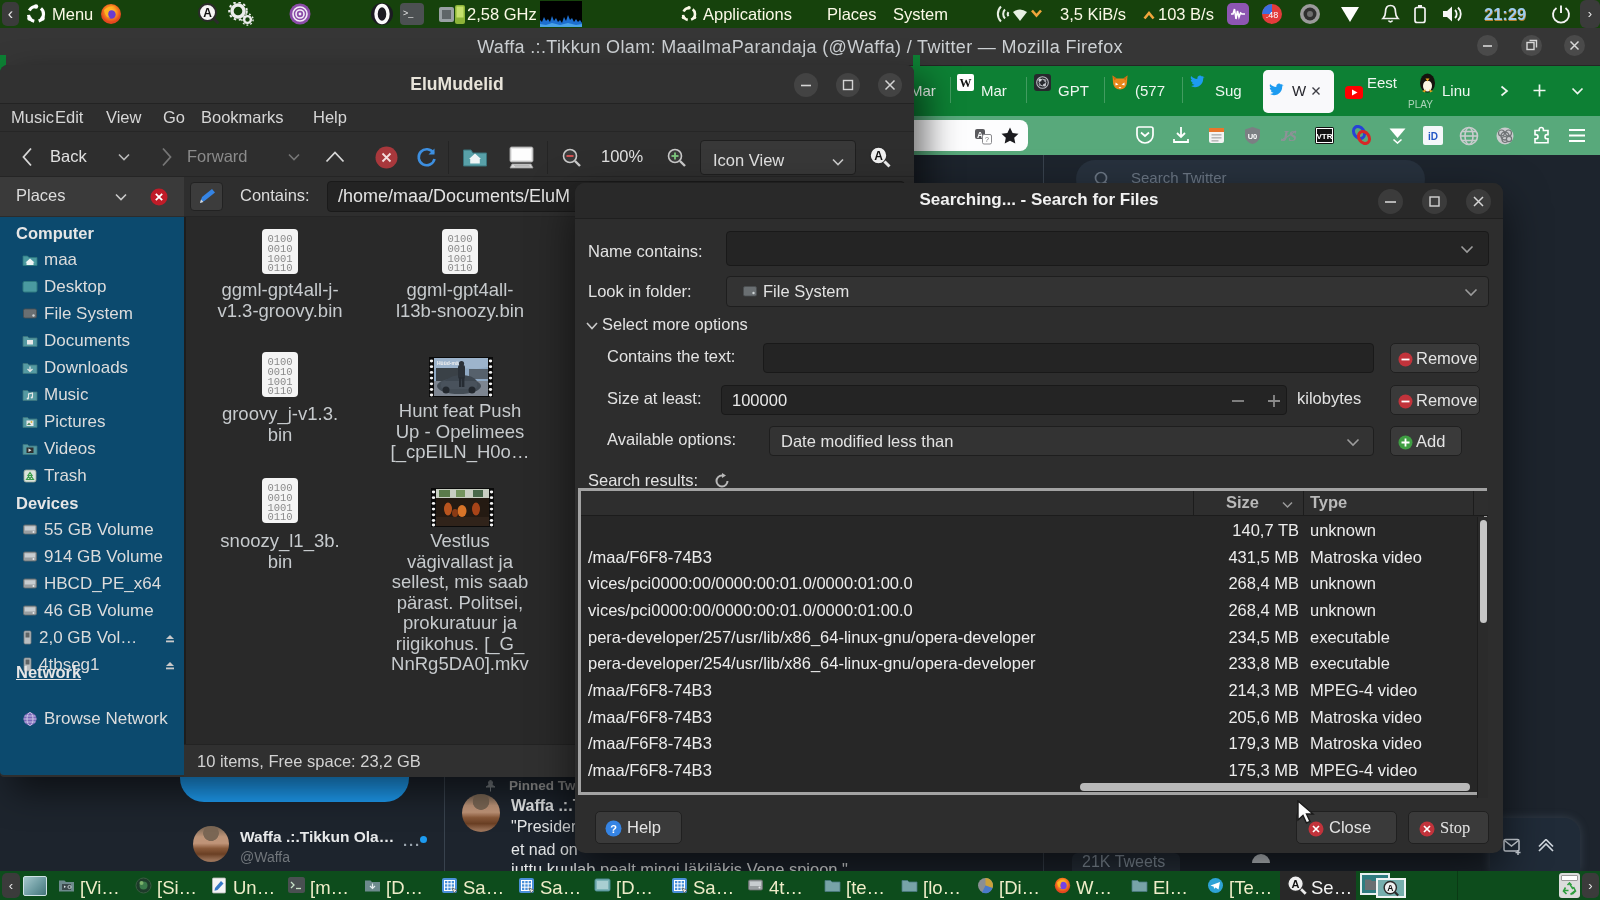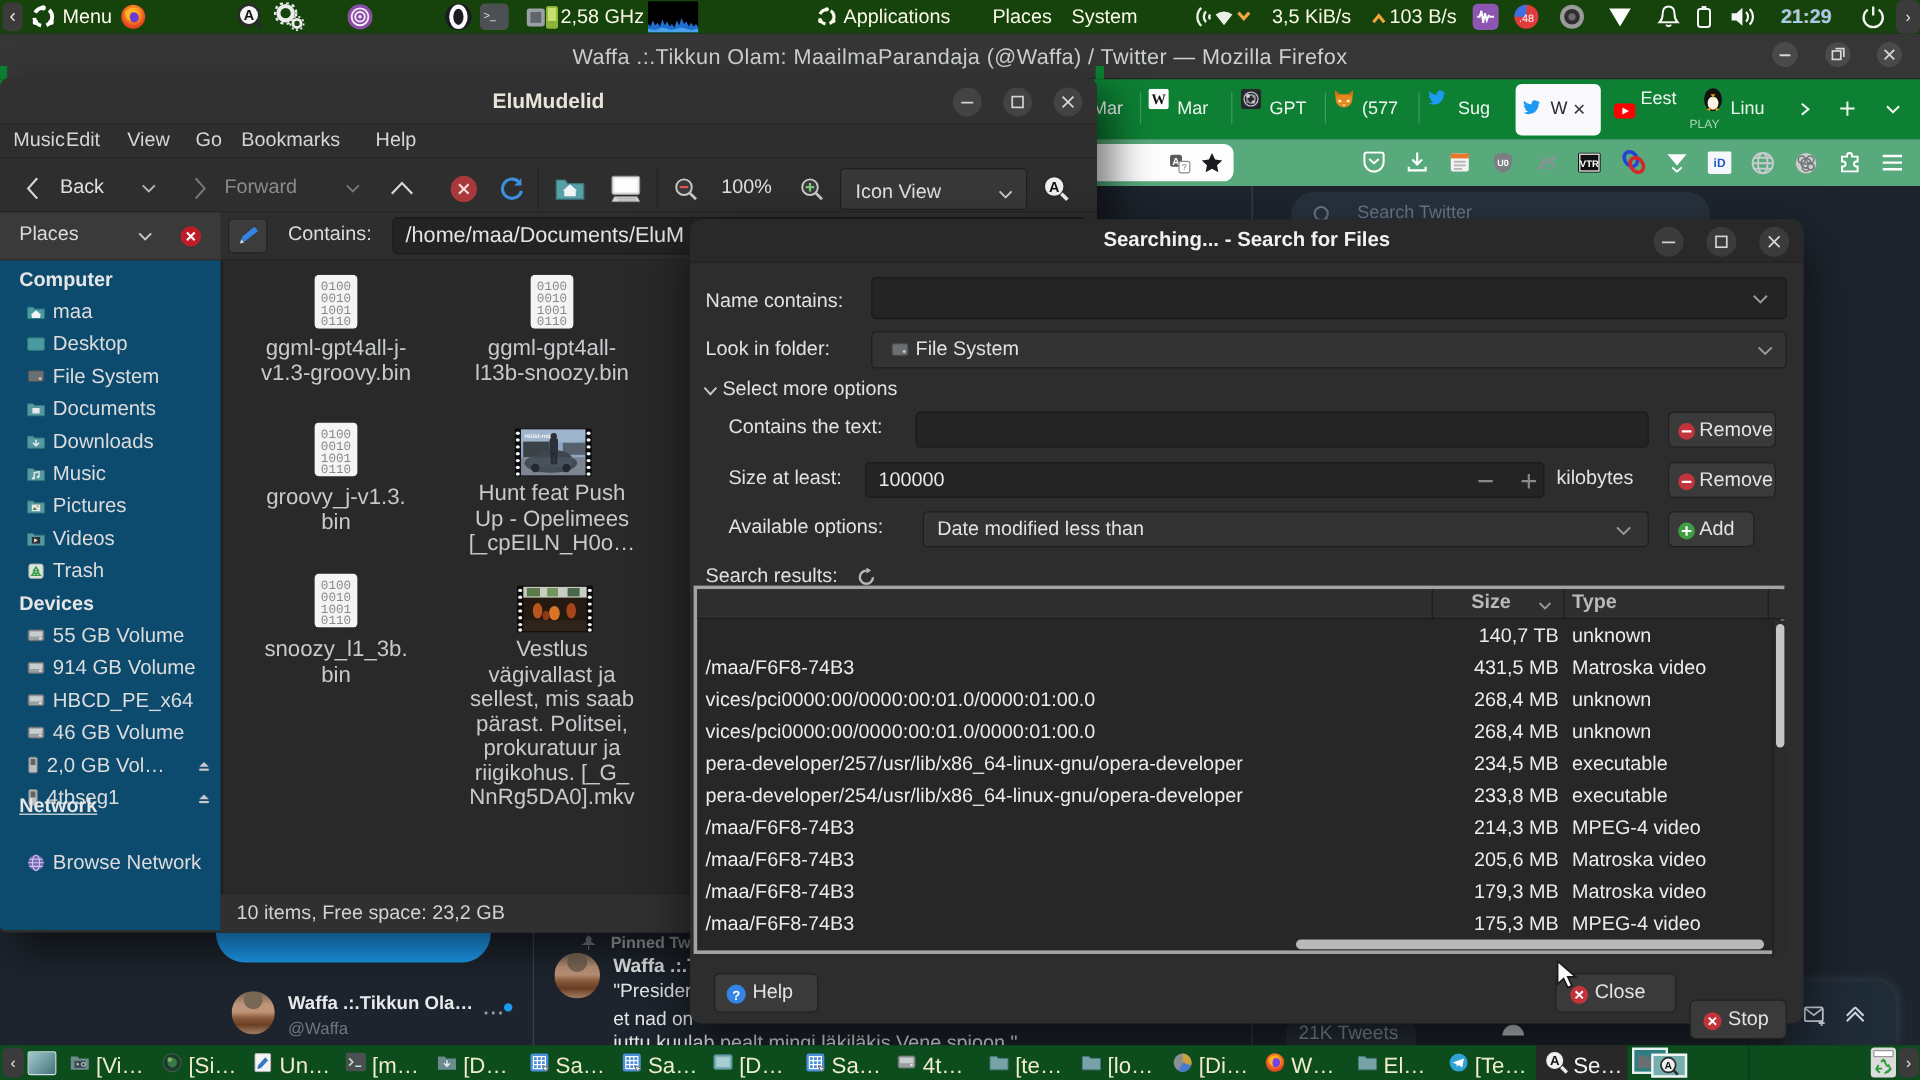--- a/index.html
+++ b/index.html
@@ -705,21 +705,21 @@
       </svg>
       <span class="lbl" style="left:31px;top:6px;">Help</span>
     </div>
     <div class="gbtn" style="left:721px;top:628px;width:101px;height:33px;">
       <svg class="abs" style="left:11px;top:9px;" width="16" height="16">
         <circle cx="8" cy="8" r="7.5" fill="#c2333b"></circle>
         <path d="M5 5 L11 11 M11 5 L5 11" stroke="#fff" stroke-width="1.7"></path>
       </svg>
       <span class="lbl" style="left:32px;top:6px;">Close</span>
     </div>
-    <div class="gbtn" style="left:833px;top:650px;width:81px;height:33px;">
+    <div class="gbtn" style="left:833px;top:628px;width:81px;height:33px;font-family:Liberation Serif, serif;">
       <svg class="abs" style="left:10px;top:9px;" width="16" height="16">
         <circle cx="8" cy="8" r="7.5" fill="#c2333b"></circle>
         <path d="M5 5 L11 11 M11 5 L5 11" stroke="#fff" stroke-width="1.7"></path>
       </svg>
       <span class="lbl" style="left:31px;top:6px;">Stop</span>
     </div>
   </div>
   <div class="abs" id="toppanel">
     <div class="panelbtn" style="left:2px;top:2px;width:17px;height:24px;font-size:16px;line-height:24px;">‹</div>
     <svg style="position:absolute;left:25px;top:3px;" width="22" height="22" viewBox="0 0 22 22">

